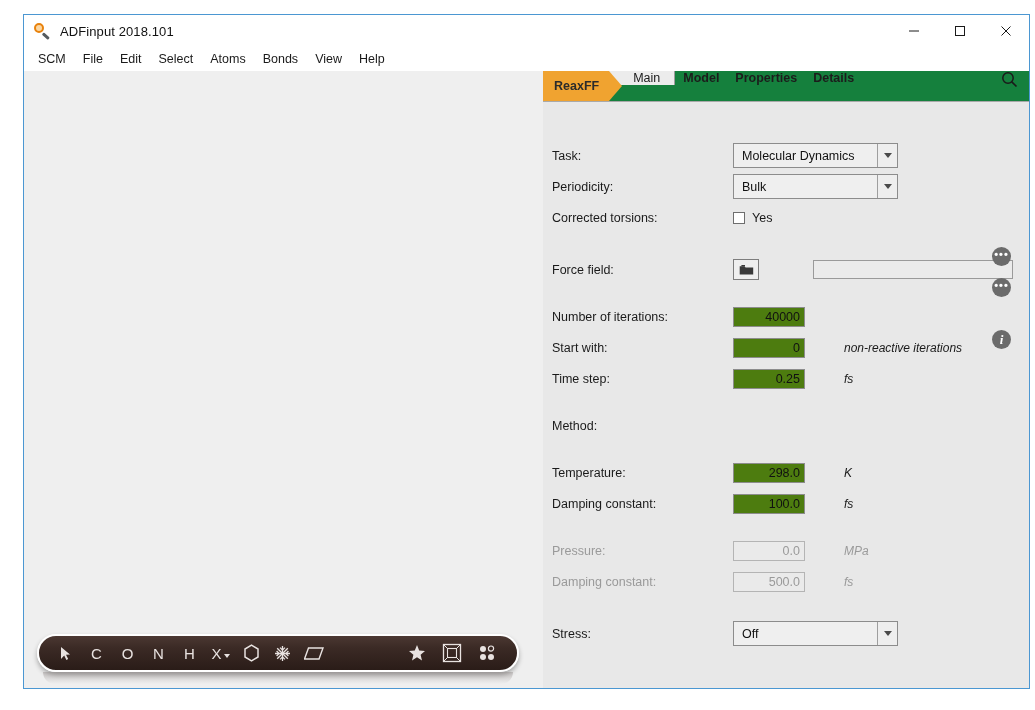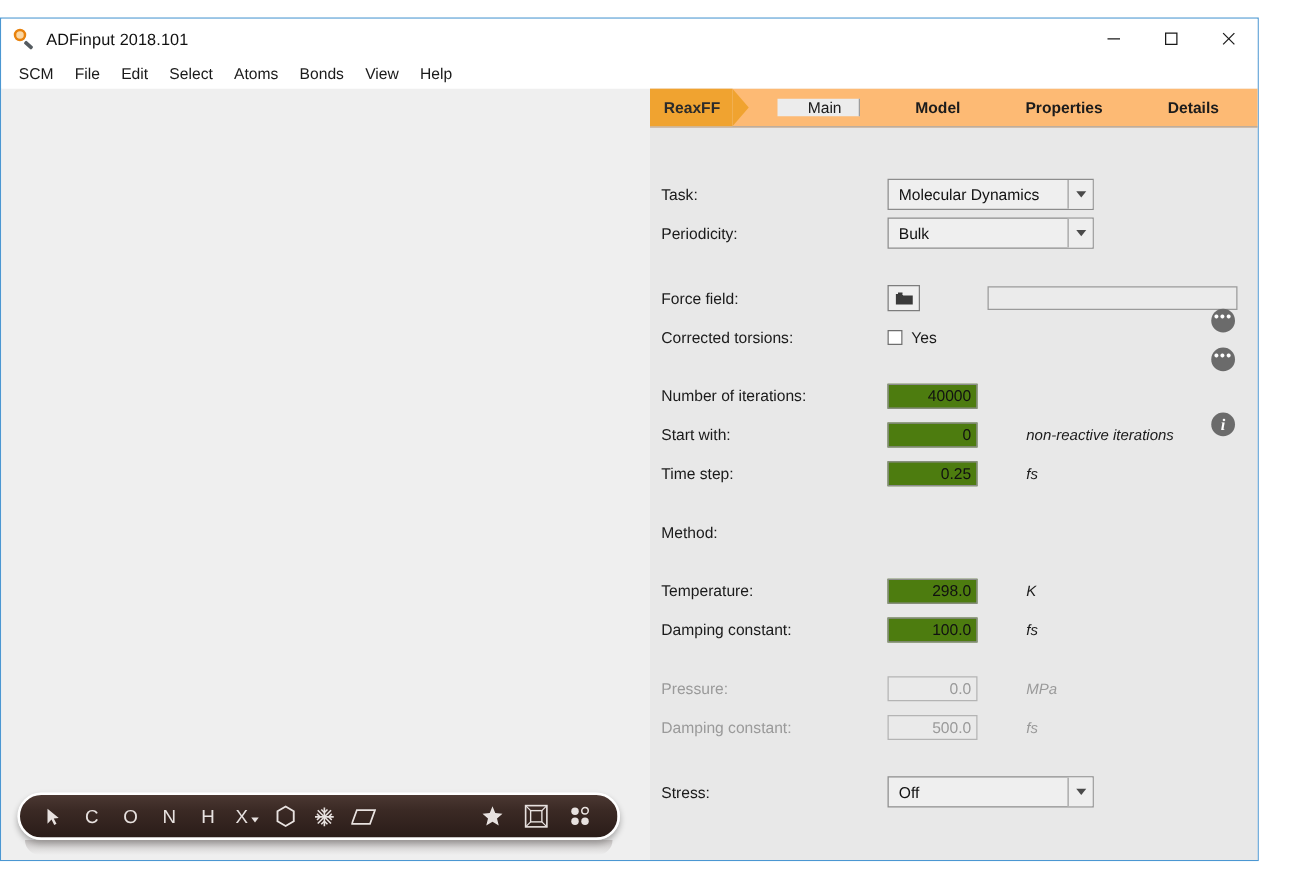--- a/index.html
+++ b/index.html
@@ -12,21 +12,21 @@
     height: 710px;
     background: #ffffff;
     font-family: "Liberation Sans", sans-serif;
     overflow: hidden;
     position: relative;
   }
 
   
   #window {
     position: absolute;
-    left: 0;
+    left: 23px;
     top: 14px;
     width: 1007px;
     height: 675px;
     background: #ffffff;
     border: 1px solid #4b97d2;
     box-sizing: border-box;
     display: flex;
     flex-direction: column;
   }
 
@@ -192,26 +192,25 @@
     display: flex;
     flex-direction: column;
     min-width: 0;
     position: relative;
   }
 
   
   #tabbar {
     height: 30px;
     min-height: 30px;
-    background: #fdba74;
-    display: flex;
-    align-items: center;
+    background: #15803d;
+    display: flex;
+    align-items: flex-start;
     position: relative;
     border-bottom: 1px solid #a9a9a9;
-    gap: 36px;
   }
   #badge-wrap {
     display: flex;
     align-items: center;
     background: #ececec;
     padding-right: 0px;
   }
   #reaxff-badge {
     height: 30px;
     background: #f0a330;
@@ -592,42 +591,42 @@
             <div class="combo-val">Bulk</div>
             <div class="combo-arrow">
                 <i></i>
               </div>
           </div>
           <div class="side-btn" style="top:176px;">
             <span class="dots">•••</span>
           </div>
         </div>
 
+        <div class="row gap-sm">
+          <div class="lbl">Corrected torsions:</div>
+          <div class="cbrow">
+            <div class="cbox"></div>
+            <div class="cblabel">Yes</div>
+          </div>
+        </div>
+
         <div class="row gap-lg">
           <div class="lbl">Force field:</div>
           <div class="folder-btn">
             <svg width="15" height="12" viewBox="0 0 15 12">
               <path d="M0.7 2.2 L5.5 2.2 L6.6 3.4 L14.2 3.4 L14.2 10.6 L0.7 10.6 Z" fill="#3a3a3a"></path>
               <rect x="2.4" y="1.0" width="3.6" height="1.4" fill="#3a3a3a"></rect>
             </svg>
           </div>
           <div class="textfield" style="margin-left:23px;"></div>
           <div class="side-btn" style="top:228px;">
             <span class="ichar">i</span>
           </div>
         </div>
 
-        <div class="row gap-sm">
-          <div class="lbl">Corrected torsions:</div>
-          <div class="cbrow">
-            <div class="cbox"></div>
-            <div class="cblabel">Yes</div>
-          </div>
-        </div>
-
         <div class="row gap-md">
           <div class="lbl">Number of iterations:</div>
           <div class="entry">40000</div>
         </div>
 
         <div class="row gap-sm">
           <div class="lbl">Start with:</div>
           <div class="entry">0</div>
           <div class="unit">non-reactive iterations</div>
         </div>

